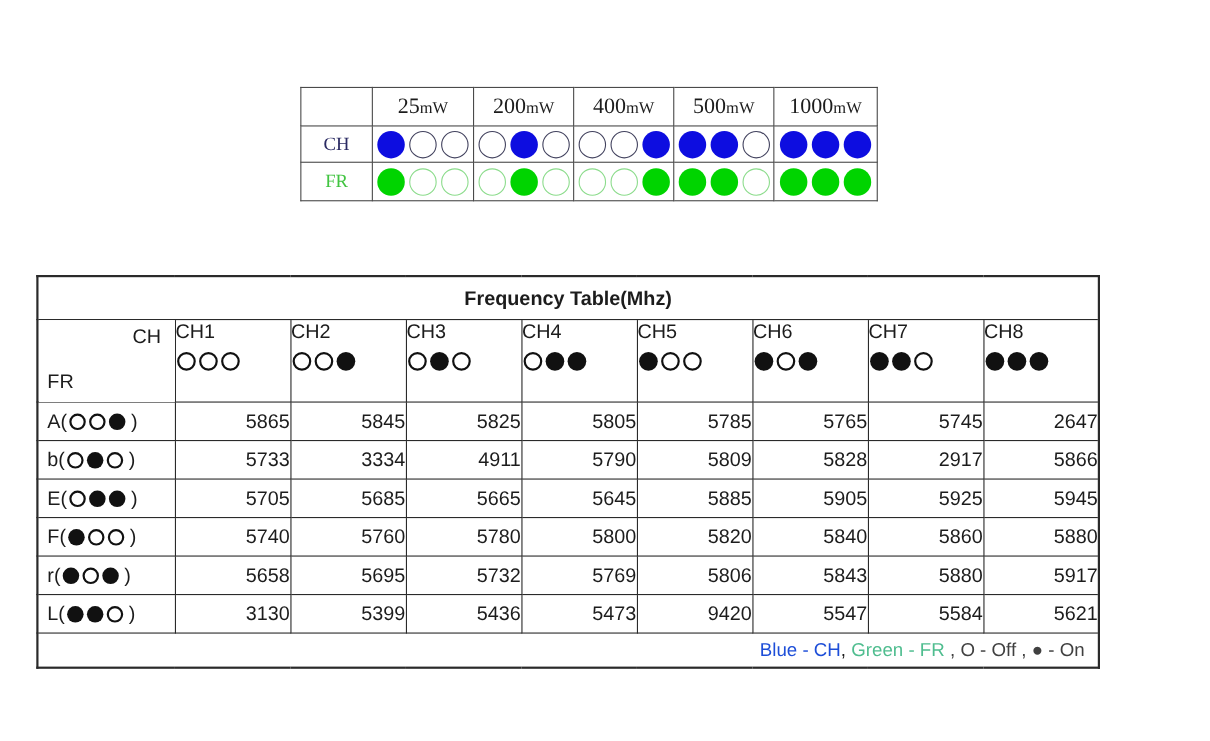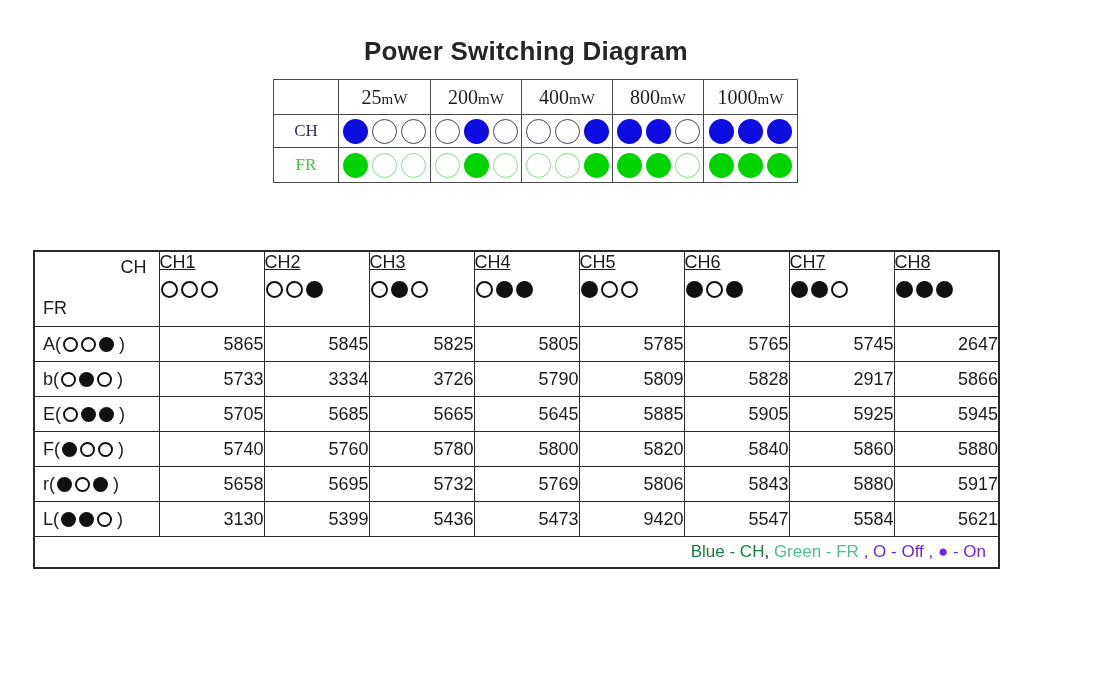--- a/index.html
+++ b/index.html
@@ -47,55 +47,54 @@
   .dots.blk .dot.on{background:var(--black-dot);}
   .dots.blk .dot.off{border:2px solid var(--black-dot);}
 
   
   #freq-table{position:absolute;left:33px;top:250px;border-collapse:collapse;
               table-layout:fixed;width:967px;border:2px solid var(--border-bot);}
   #freq-table td{border:1px solid var(--border-bot);background:#fff;padding:0;
                  font-size:18px;color:var(--text);}
   #ft-title-cell{height:38px;text-align:center;font-weight:700;font-size:18px;}
   #ft-header td{height:74px;vertical-align:top;}
-  .ch-head{padding:6px 0 0 9px;text-decoration:underline;}
+  .ch-head{padding:6px 0 0 9px;}
   .ch-head .ch-name{display:block;margin-bottom:5px;}
   #ft-body td{height:34px;vertical-align:middle;}
   .val-cell{padding-left:12px;text-align:right;}
   .row-label{display:flex;align-items:center;padding-left:8px;}
   .row-label .paren-close{margin-left:4px;}
   .corner{position:relative;}
   .corner-ch{position:absolute;top:5px;right:12px;}
   .corner-fr{position:absolute;bottom:7px;left:8px;}
   #ft-footer td{height:30px;text-align:right;padding-right:12px;font-size:17px;}
   #legend span{white-space:pre;}
 </style>
 </head>
 <body>
 
 <div id="canvas">
 
-  <div id="main-title">Power Switching Diagram</div>
 
   <table id="power-table">
     <colgroup>
       <col style="width:65px">
         <col style="width:92px">
         <col style="width:91px">
       <col style="width:91px">
         <col style="width:91px">
         <col style="width:94px">
     </colgroup>
     <tbody>
       <tr class="hdr" id="pd-header">
         <td class="diag"></td>
       <td><span class="pwr-label"><span class="pwr-num">25</span><span class="pwr-unit">mW</span></span></td>
           <td><span class="pwr-label"><span class="pwr-num">200</span><span class="pwr-unit">mW</span></span></td>
           <td><span class="pwr-label"><span class="pwr-num">400</span><span class="pwr-unit">mW</span></span></td>
-          <td><span class="pwr-label"><span class="pwr-num">800</span><span class="pwr-unit">mW</span></span></td>
+          <td><span class="pwr-label"><span class="pwr-num">500</span><span class="pwr-unit">mW</span></span></td>
           <td><span class="pwr-label"><span class="pwr-num">1000</span><span class="pwr-unit">mW</span></span></td>
         </tr>
       <tr class="dotrow-ch" id="pd-ch">
         <td class="pd-rowhead ch">CH</td>
       <td><span class="dots dots-lg ch">
               <span class="dot on"></span>
               <span class="dot off"></span>
               <span class="dot off"></span>
             </span></td>
           <td><span class="dots dots-lg ch">
@@ -156,20 +155,23 @@
         <col>
         <col>
         <col>
         <col>
         <col>
         <col>
         <col>
         <col>
     </colgroup>
     <tbody>
+      <tr>
+        <td id="ft-title-cell" colspan="9">Frequency Table(Mhz)</td>
+      </tr>
       <tr id="ft-header">
         <td class="corner diag">
           <span class="corner-ch">CH</span>
           <span class="corner-fr">FR</span>
         </td>
       <td class="ch-head"><span class="ch-name">CH1</span><span class="dots dots-md blk">
               <span class="dot off"></span>
               <span class="dot off"></span>
               <span class="dot off"></span>
             </span></td>
@@ -239,21 +241,21 @@
               <span class="dots dots-sm blk">
                 <span class="dot off"></span>
                 <span class="dot on"></span>
                 <span class="dot off"></span>
               </span>
               <span class="paren-close">)</span>
             </span>
           </td>
           <td class="val-cell">5733</td>
           <td class="val-cell">3334</td>
-          <td class="val-cell">3726</td>
+          <td class="val-cell">4911</td>
           <td class="val-cell">5790</td>
           <td class="val-cell">5809</td>
           <td class="val-cell">5828</td>
           <td class="val-cell">2917</td>
           <td class="val-cell">5866</td>
         </tr>
         <tr>
           <td>
             <span class="row-label">
               <span>E(</span>
@@ -333,18 +335,18 @@
           <td class="val-cell">5436</td>
           <td class="val-cell">5473</td>
           <td class="val-cell">9420</td>
           <td class="val-cell">5547</td>
           <td class="val-cell">5584</td>
           <td class="val-cell">5621</td>
         </tr>
       </tbody>
     <tbody>
       <tr id="ft-footer">
-        <td colspan="9"><span id="legend"><span style="color: #15803d; margin-left: 20px;">Blue - CH</span><span style="color: rgb(28, 28, 28);">, </span><span style="color: rgb(79, 189, 143);">Green - FR</span><span style="color: #6d28d9;"> , O - Off , ● - On</span></span></td>
+        <td colspan="9"><span id="legend"><span style="color: #1d4ed8; margin-left: 20px;">Blue - CH</span><span style="color: rgb(28, 28, 28);">, </span><span style="color: rgb(79, 189, 143);">Green - FR</span><span style="color: #404040;"> , O - Off , ● - On</span></span></td>
       </tr>
     </tbody>
   </table>
 
 </div>
 
 </body></html>

